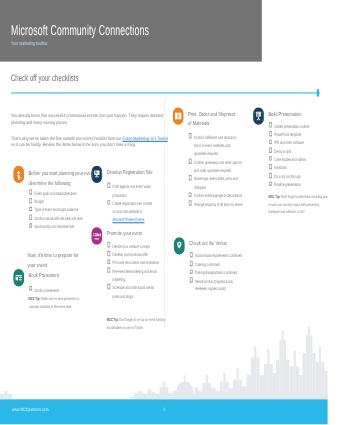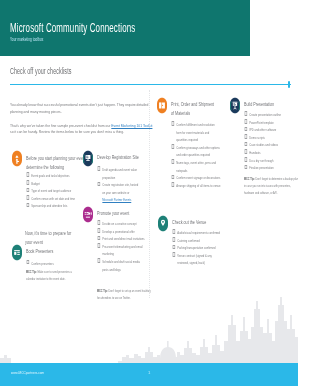--- a/index.html
+++ b/index.html
@@ -1,21 +1,21 @@
 <!DOCTYPE html>
 <html><head>
 <meta charset="utf-8">
 <style>
   html,body{margin:0;padding:0;}
   body{width:298px;height:386px;overflow:hidden;background:#ffffff;
        font-family:"Liberation Sans",sans-serif;-webkit-font-smoothing:antialiased;}
   .page{position:relative;width:298px;height:386px;overflow:hidden;}
 
   
-  .header{position:absolute;left:0;top:0;width:238px;height:56px;background:#0f766e;padding-left:12px;}
+  .header{position:absolute;left:0;top:0;width:238px;height:56px;background:#737373;}
   .h-title{position:absolute;left:10px;top:20px;font-size:13px;color:#ffffff;
            letter-spacing:0.25px;transform:scaleX(.61);transform-origin:left top;white-space:nowrap;font-weight:400;}
   .h-sub{position:absolute;left:10px;top:37px;font-size:4.6px;color:#c3eafa;
          transform:scaleX(.68);transform-origin:left top;white-space:nowrap;letter-spacing:.1px;}
 
   
   .sec-title{position:absolute;left:10px;top:66px;font-size:8.5px;color:#6a6b6e;
              transform:scaleX(.63);transform-origin:left top;white-space:nowrap;letter-spacing:.15px;}
   .rule{position:absolute;left:10px;top:84px;width:281px;height:1.3px;background:#2bb8e8;}
   .rule-end{position:absolute;left:288px;top:81px;width:2.2px;height:7px;background:#2bb8e8;border-radius:1px;}

